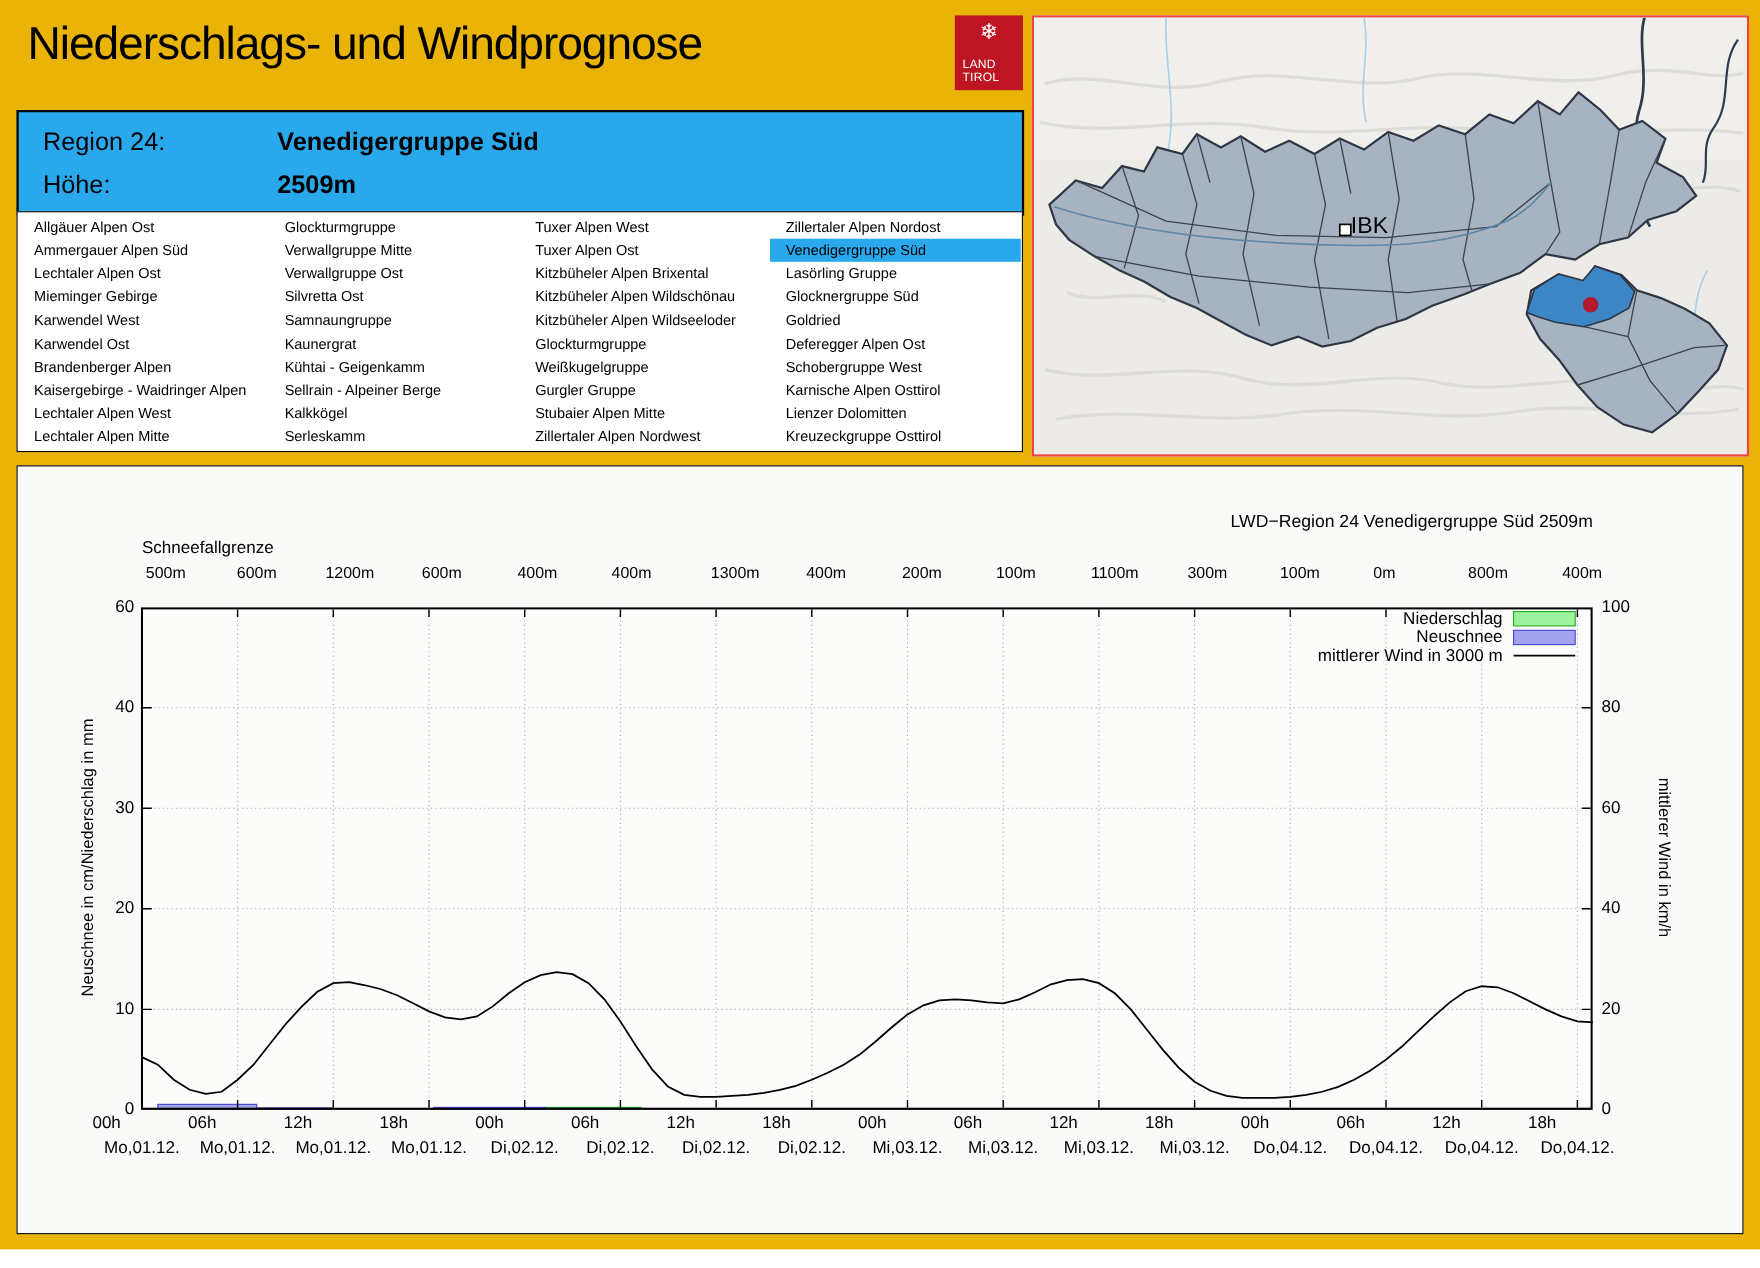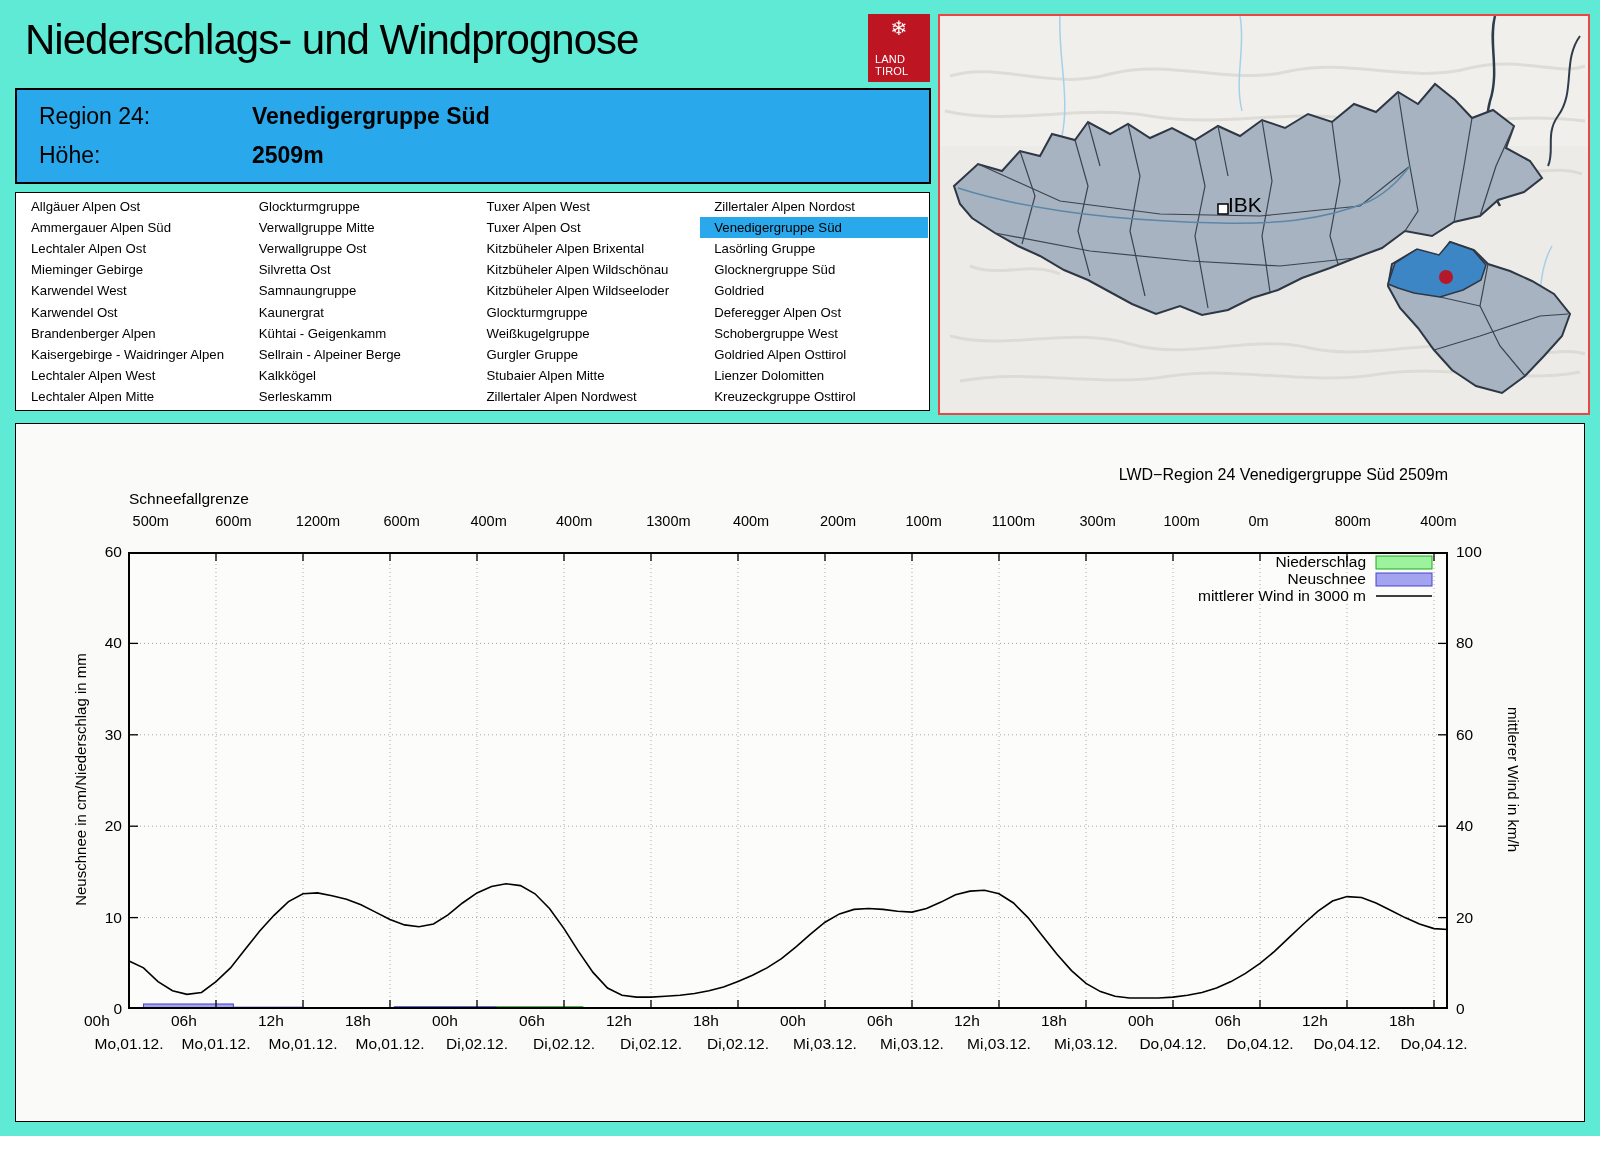--- a/index.html
+++ b/index.html
@@ -1,16 +1,16 @@
 <!DOCTYPE html>
 <html><head>
 <meta charset="utf-8">
 <style>
   html,body{margin:0;padding:0;background:#fff;font-family:"Liberation Sans","DejaVu Sans",sans-serif;color:#000;}
-  #stage{position:relative;width:1600px;height:1136px;background:#5eead4;overflow:hidden;}
+  #stage{position:relative;width:1600px;height:1136px;background:#eab308;overflow:hidden;}
   .abs{position:absolute;}
   
   #page-title{left:25px;top:16px;font-size:42px;font-weight:500;letter-spacing:-1px;}
   #lt-logo{left:868px;top:14px;width:62px;height:68px;color:#fff;}
   #lt-logo .flake{position:absolute;top:2px;left:0;right:0;text-align:center;font-size:20px;}
   #lt-logo .lt-txt{position:absolute;left:7px;bottom:5px;font-size:11px;line-height:12px;letter-spacing:.2px;}
   #region-box{left:15px;top:88px;width:912px;height:92px;border:2px solid #000;}
   #region-box .row{position:absolute;left:22px;font-size:23px;}
   #region-box .val{position:absolute;left:235px;font-size:23px;font-weight:bold;}
   
@@ -44,21 +44,21 @@
   <div class="abs" id="page-title">Niederschlags- und Windprognose</div>
 
   <div class="abs" id="lt-logo" style="background: rgb(189, 22, 34);">
     <div class="flake">❄</div>
     <div class="lt-txt">
       <div>LAND</div>
         <div>TIROL</div>
     </div>
   </div>
 
-  <div class="abs" id="region-box" style="background: rgb(41, 168, 236);">
+  <div class="abs" id="region-box" style="background: rgb(41, 168, 236); margin-top: 12px;">
     <div class="row" style="top:13px">Region 24:</div>
     <div class="val" style="top:13px">Venedigergruppe Süd</div>
     <div class="row" style="top:52px">Höhe:</div>
     <div class="val" style="top:52px">2509m</div>
   </div>
 
   <div class="abs" id="list-box">
     <div id="list-grid">
         <div class="region-item">Allgäuer Alpen Ost</div>
         <div class="region-item">Ammergauer Alpen Süd</div>
@@ -90,21 +90,21 @@
         <div class="region-item">Gurgler Gruppe</div>
         <div class="region-item">Stubaier Alpen Mitte</div>
         <div class="region-item">Zillertaler Alpen Nordwest</div>
         <div class="region-item">Zillertaler Alpen Nordost</div>
         <div class="region-item sel" style="background: rgb(41, 168, 236);">Venedigergruppe Süd</div>
         <div class="region-item">Lasörling Gruppe</div>
         <div class="region-item">Glocknergruppe Süd</div>
         <div class="region-item">Goldried</div>
         <div class="region-item">Deferegger Alpen Ost</div>
         <div class="region-item">Schobergruppe West</div>
-        <div class="region-item">Goldried Alpen Osttirol</div>
+        <div class="region-item">Karnische Alpen Osttirol</div>
         <div class="region-item">Lienzer Dolomitten</div>
         <div class="region-item">Kreuzeckgruppe Osttirol</div>
       </div>
   </div>
 
   <div class="abs" id="map-box">
     <svg width="648" height="397" viewBox="0 0 648 397">
       <rect x="0" y="0" width="648" height="397" fill="#ecebe8"></rect>
       <rect x="0" y="0" width="648" height="130" fill="#f0efec"></rect>
       <g stroke="#dcdad5" stroke-width="3" fill="none" opacity=".9">

